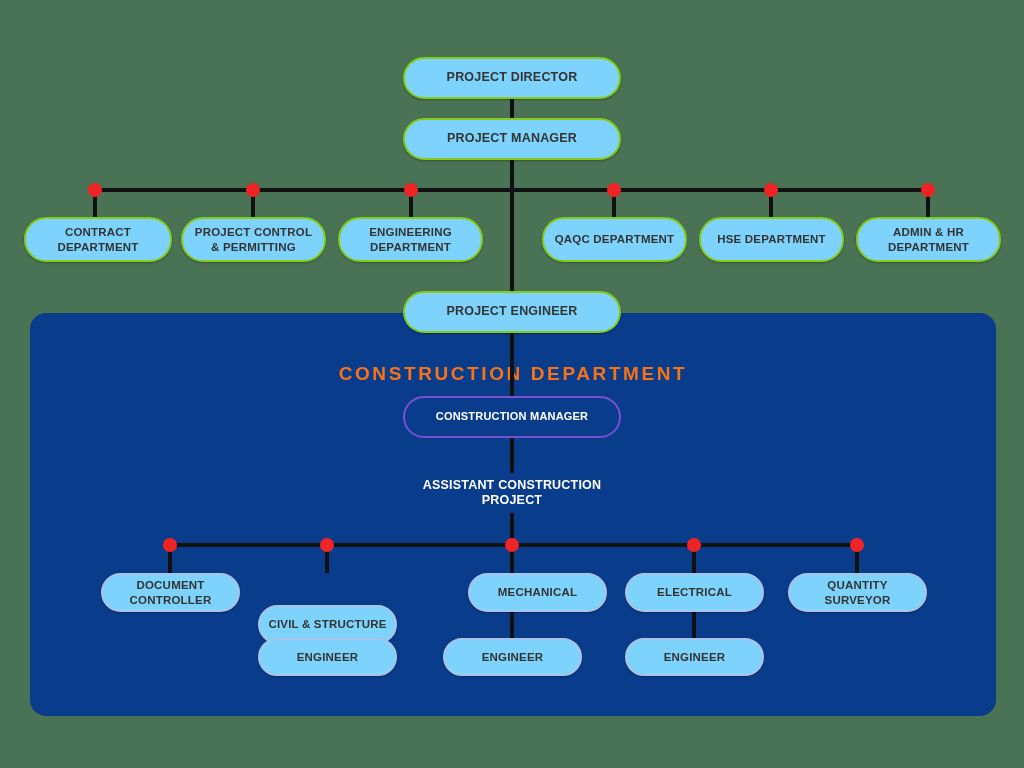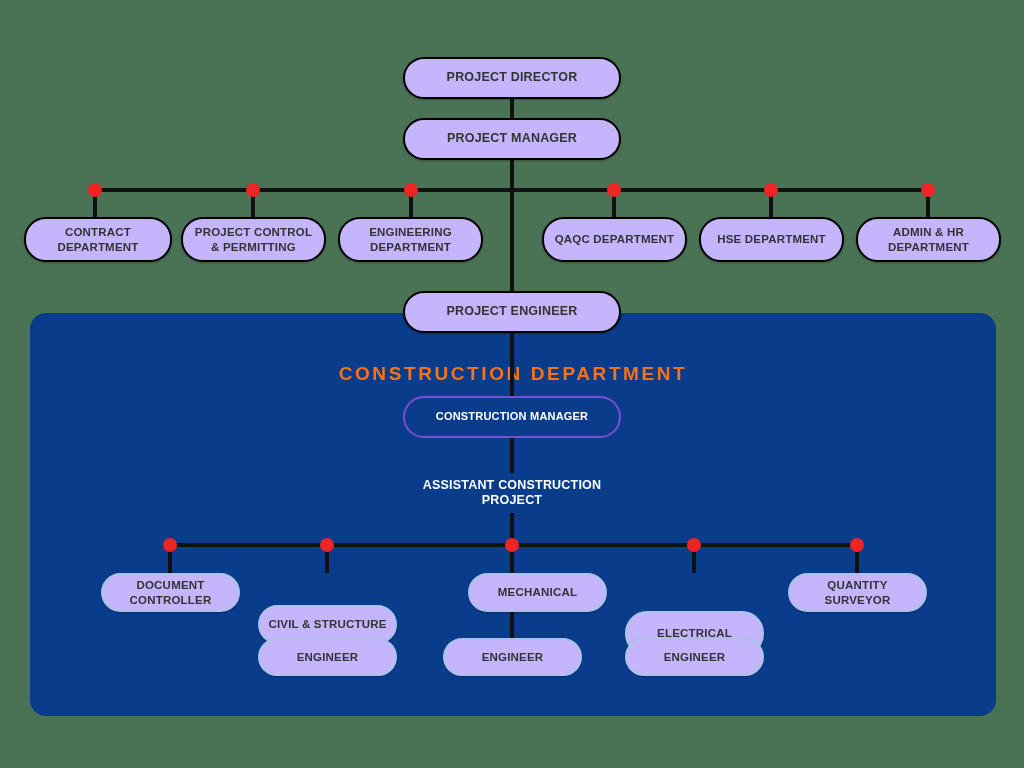--- a/index.html
+++ b/index.html
@@ -58,22 +58,22 @@
   
   .node {
     position: absolute;
     z-index: 3;
     box-sizing: border-box;
     display: flex;
     align-items: center;
     justify-content: center;
     text-align: center;
     border-radius: 22px;
-    background: #c4b5fd;
-    border: 2px solid #000000;
+    background: #7dd3fc;
+    border: 2px solid #84cc16;
     color: #333333;
     font-weight: bold;
     font-size: 11.5px;
     letter-spacing: 0.2px;
     line-height: 1.22;
     padding: 2px 6px;
     box-shadow: 0 1px 2px rgba(0,0,0,0.28);
   }
   .node.lg {
     font-size: 12.5px;
@@ -180,20 +180,20 @@
 
   <div class="node lg" style="left:403px; top:291px; width:218px; height:42px;">PROJECT ENGINEER</div>
 
   <div class="node cm" style="left:403px; top:396px; width:218px; height:42px;">CONSTRUCTION MANAGER</div>
 
   <div class="node ghost" style="left:403px; top:473px; width:218px; height:40px;">ASSISTANT CONSTRUCTION PROJECT</div>
 
   <div class="node on-blue" style="left:101px; top:573px; width:139px; height:39px;">DOCUMENT CONTROLLER</div>
   <div class="node on-blue" style="left:258px; top:573px; width:139px; height:39px;margin-top:32px;">CIVIL &amp; STRUCTURE</div>
   <div class="node on-blue" style="left:468px; top:573px; width:139px; height:39px;">MECHANICAL</div>
-  <div class="node on-blue" style="left:625px; top:573px; width:139px; height:45px;margin-top:38px;">ELECTRICAL</div>
+  <div class="node on-blue" style="left:625px; top:573px; width:139px; height:39px;">ELECTRICAL</div>
   <div class="node on-blue" style="left:788px; top:573px; width:139px; height:39px;">QUANTITY SURVEYOR</div>
 
   <div class="node on-blue" style="left:258px; top:638px; width:139px; height:38px;">ENGINEER</div>
   <div class="node on-blue" style="left:443px; top:638px; width:139px; height:38px;">ENGINEER</div>
   <div class="node on-blue" style="left:625px; top:638px; width:139px; height:38px;">ENGINEER</div>
 
 </div>
 
 </body></html>

